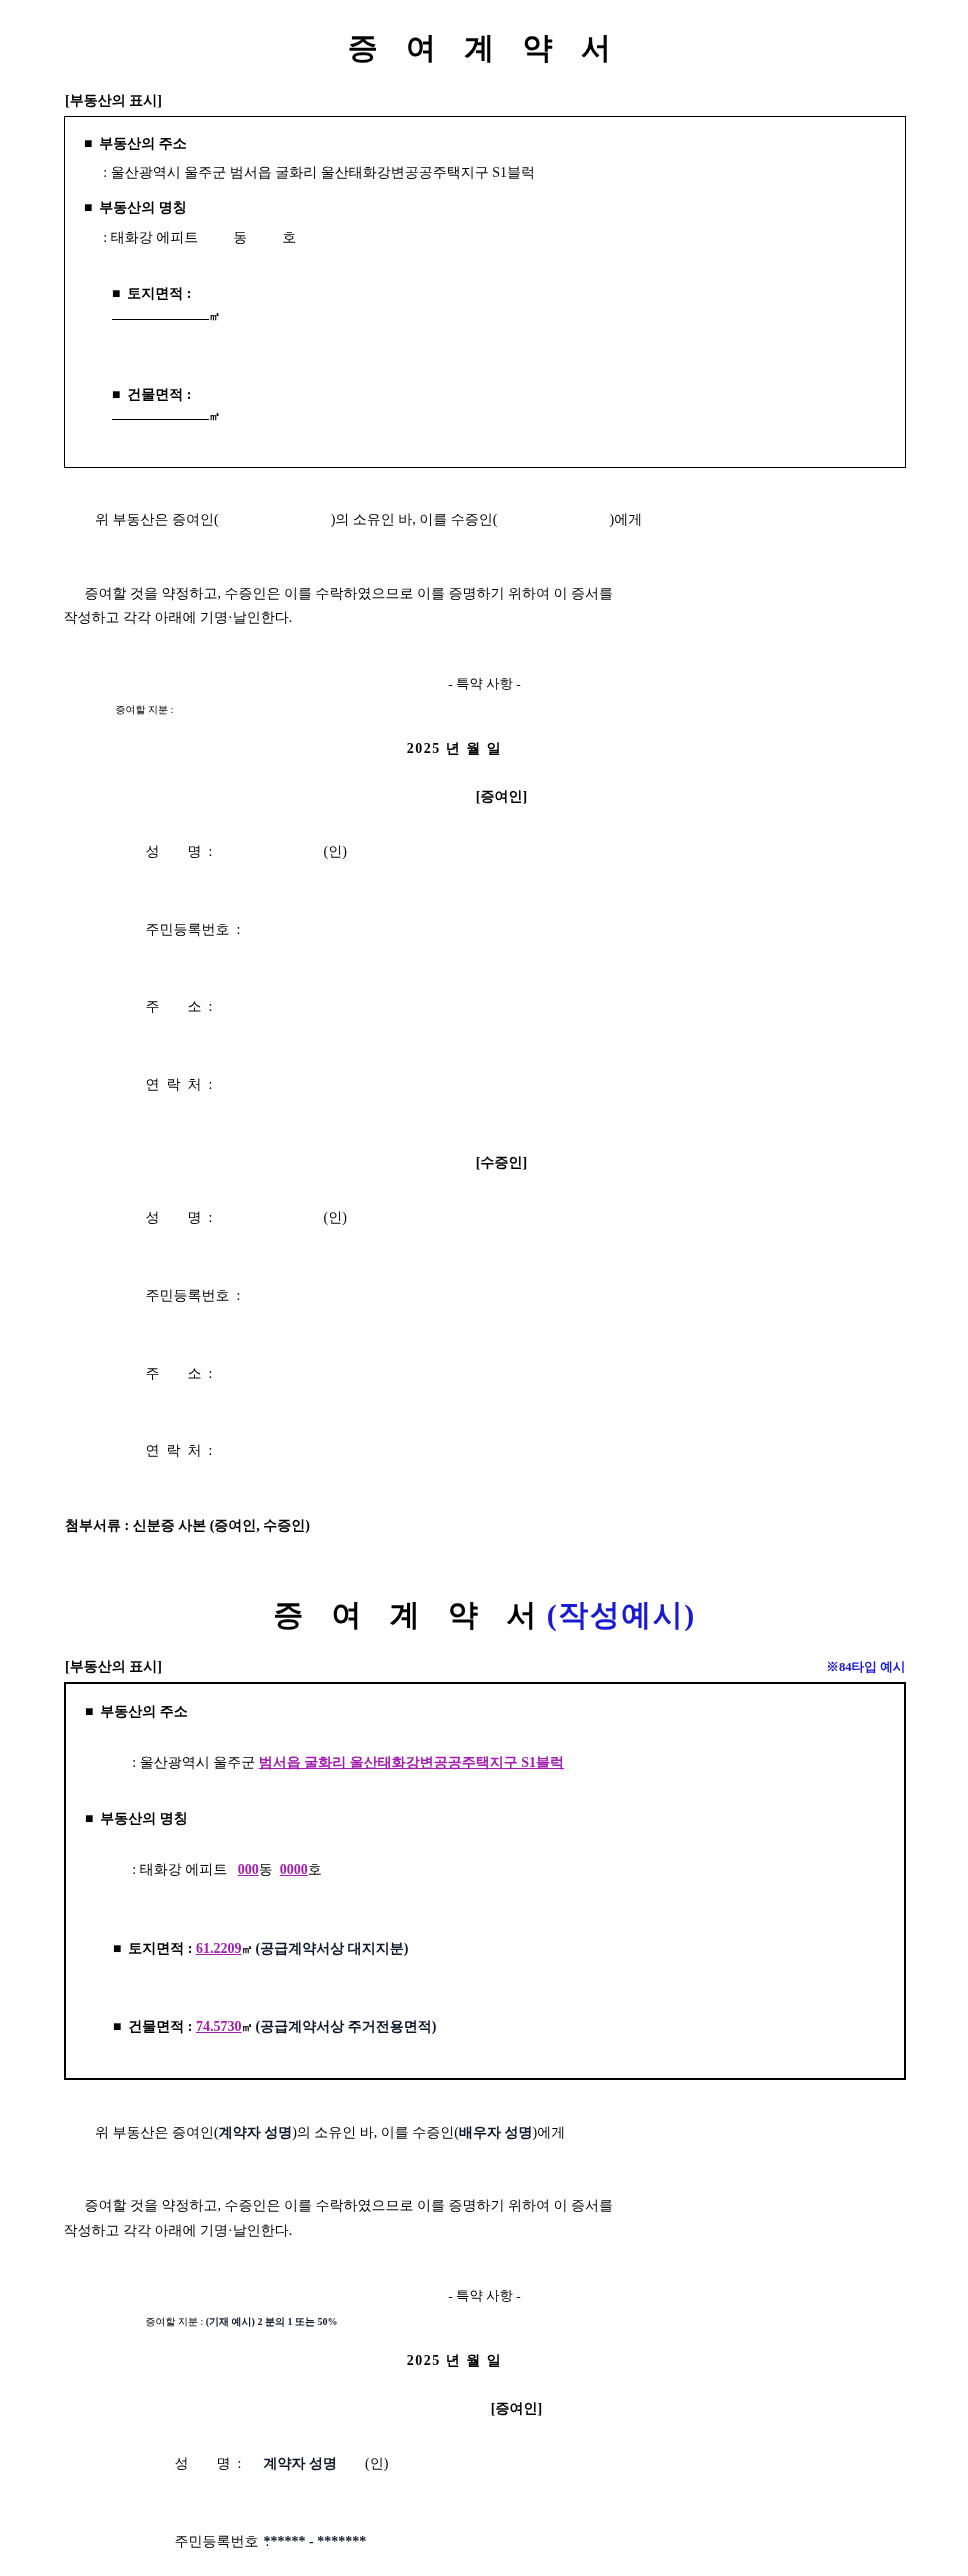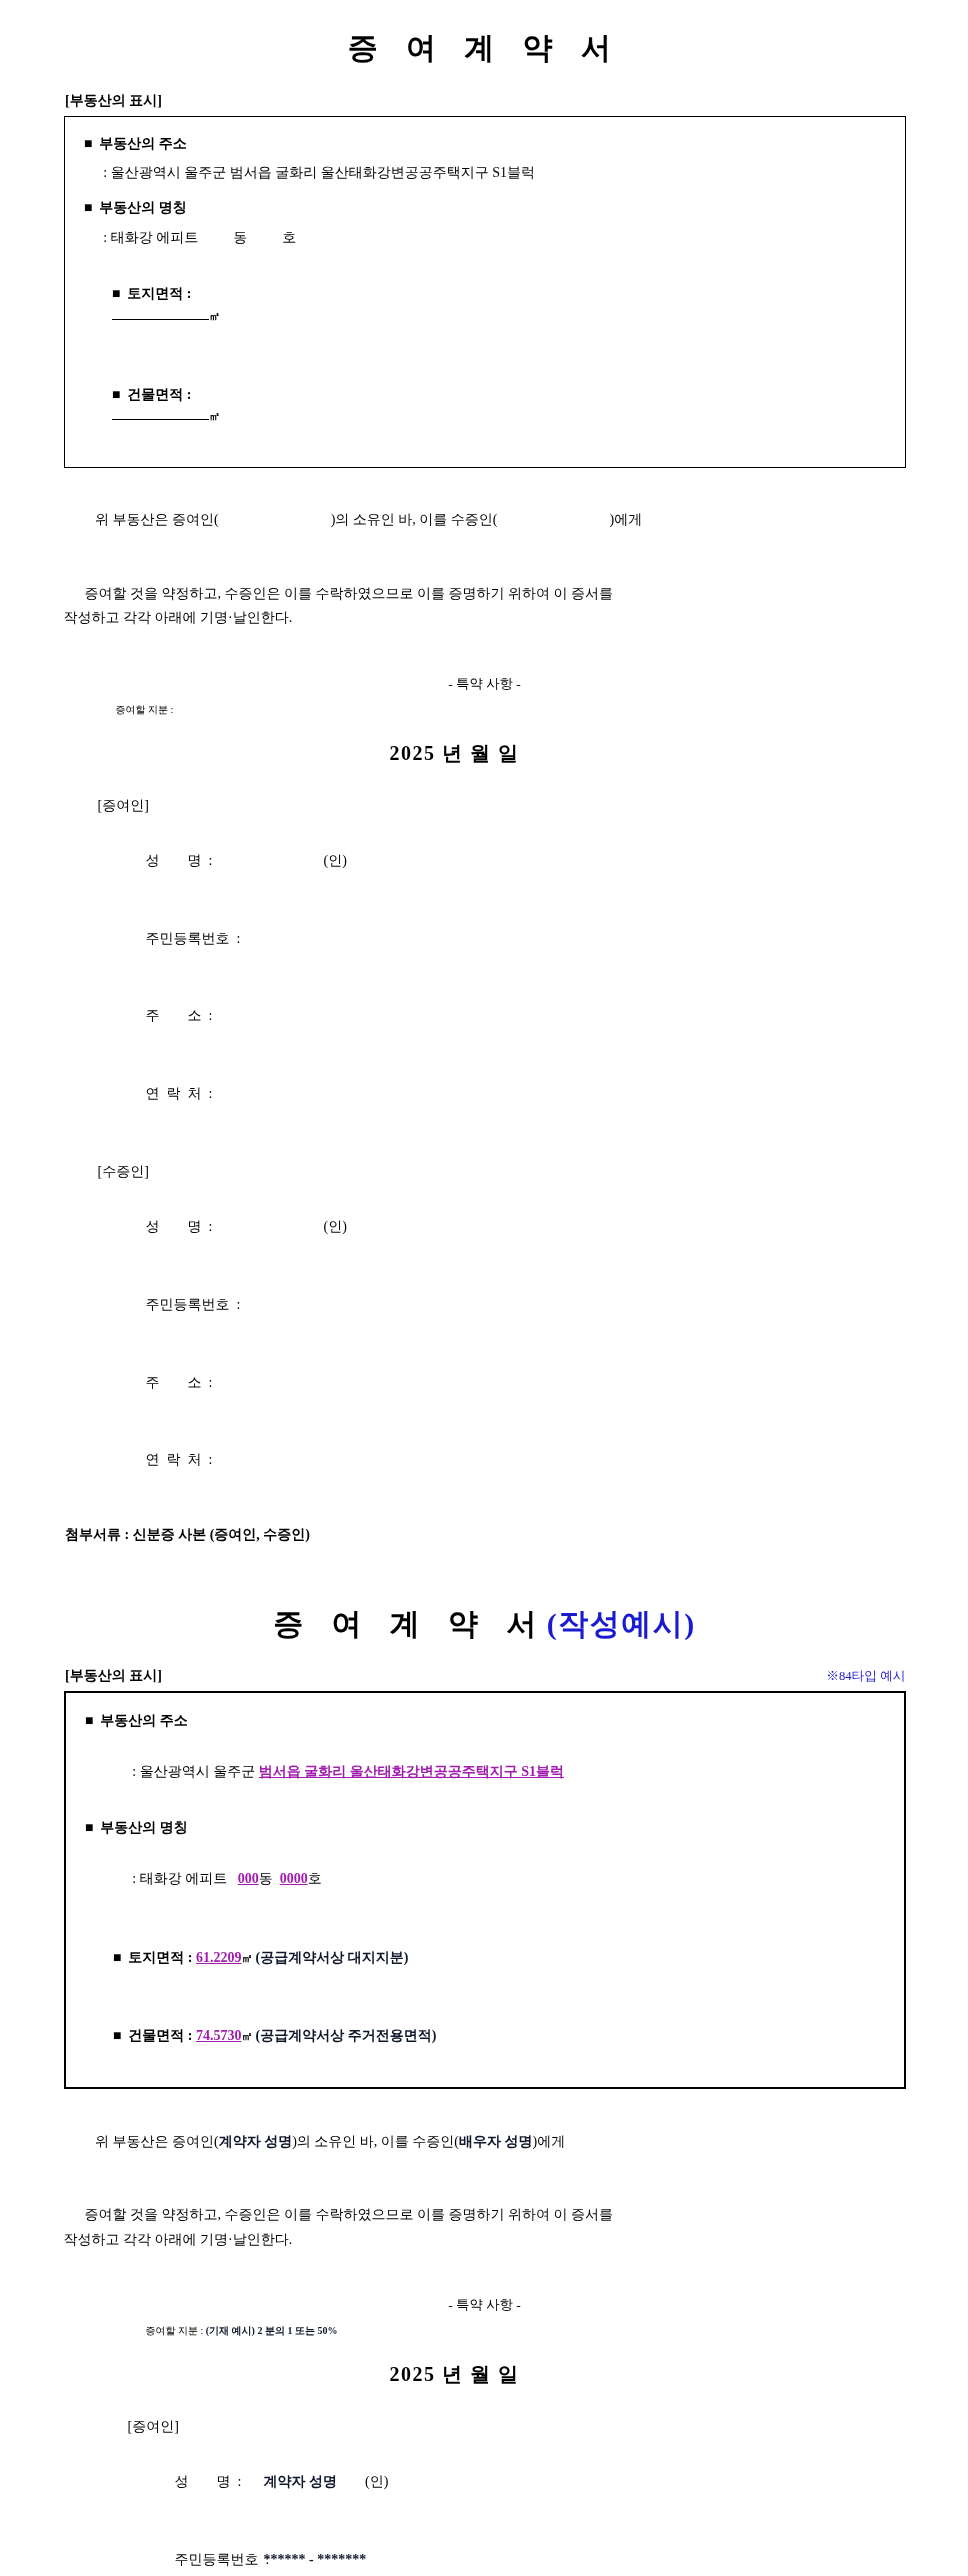--- a/index.html
+++ b/index.html
@@ -44,21 +44,21 @@
     align-items: flex-end;
     justify-content: space-between;
     font-size: 14px;
     font-weight: bold;
     margin-bottom: 6px;
     padding-left: 1.5px;
   }
   .label-row .note {
     color: #1a1ad0;
     font-size: 12.7px;
-    font-weight: normal;
+    font-weight: bold;
     text-align: center;
   }
 
   
   .prop-box {
     border: 1.5px solid #000;
     padding: 16.4px 19.4px 18px 19.4px;
     box-sizing: border-box;
   }
   .prop-box.thick { border-width: 2.2px; }
@@ -108,34 +108,35 @@
   }
   .share-line {
     font-size: 10px;
     margin: 0 0 0 52px;
   }
   .share-line.ex {
     margin-left: 82px;
   }
   .date-line {
     text-align: center;
-    font-size: 20px;
+    font-size: 14px;
     font-weight: bold;
     letter-spacing: 1.5px;
     margin: 22.4px 0 0 0;
     padding-right: 60px;
   }
 
   
   .party-block { margin-top: 30px; }
   .party-title {
     font-size: 14px;
-    font-weight: normal;
+    font-weight: bold;
     margin-left: 34px;
     margin-bottom: 7.5px;
+    text-align: center;
   }
   .party-row {
     font-size: 14px;
     line-height: 1.85;
     margin-left: 54px;
     white-space: pre;
   }
   .party-key { display: inline-block; width: 89px; }
   .party-key.wide { display: inline-block; width: 89px; }
   .seal { margin-left: 89px; }

